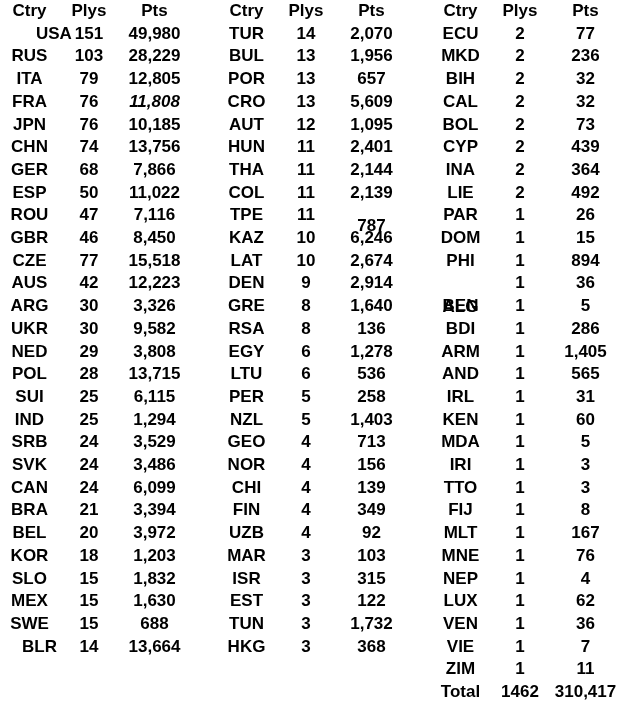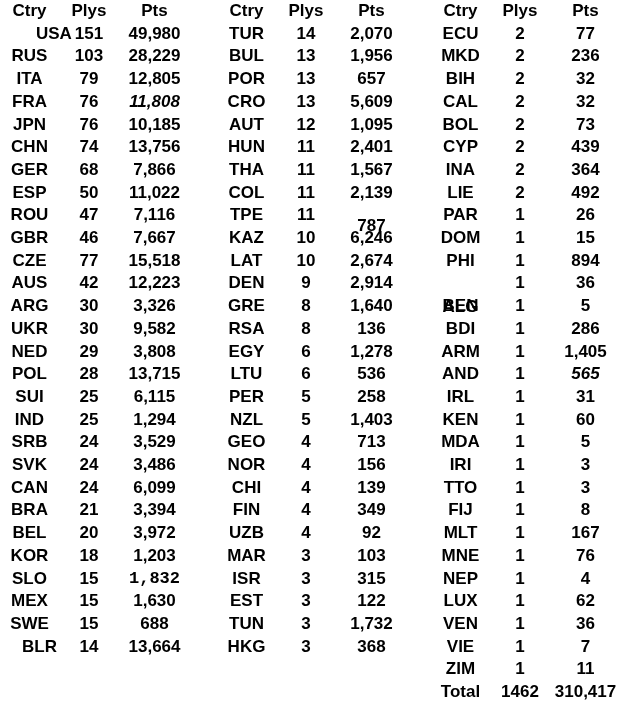--- a/index.html
+++ b/index.html
@@ -58,21 +58,21 @@
     <div class="cell" style="grid-area: 8 / 2;">68</div>
     <div class="cell" style="grid-area: 8 / 3;">7,866</div>
     <div class="cell" style="grid-area: 9 / 1;">ESP</div>
     <div class="cell" style="grid-area: 9 / 2;">50</div>
     <div class="cell" style="grid-area: 9 / 3;">11,022</div>
     <div class="cell" style="grid-area: 10 / 1;">ROU</div>
     <div class="cell" style="grid-area: 10 / 2;">47</div>
     <div class="cell" style="grid-area: 10 / 3;">7,116</div>
     <div class="cell" style="grid-area: 11 / 1;">GBR</div>
     <div class="cell" style="grid-area: 11 / 2;">46</div>
-    <div class="cell" style="grid-area: 11 / 3;">7,667</div>
+    <div class="cell" style="grid-area: 11 / 3;">8,450</div>
     <div class="cell" style="grid-area: 12 / 1;">CZE</div>
     <div class="cell" style="grid-area: 12 / 2;">77</div>
     <div class="cell" style="grid-area: 12 / 3;">15,518</div>
     <div class="cell" style="grid-area: 13 / 1;">AUS</div>
     <div class="cell" style="grid-area: 13 / 2;">42</div>
     <div class="cell" style="grid-area: 13 / 3;">12,223</div>
     <div class="cell" style="grid-area: 14 / 1;">ARG</div>
     <div class="cell" style="grid-area: 14 / 2;">30</div>
     <div class="cell" style="grid-area: 14 / 3;">3,326</div>
     <div class="cell" style="grid-area: 15 / 1;">UKR</div>
@@ -103,21 +103,21 @@
     <div class="cell" style="grid-area: 23 / 2;">21</div>
     <div class="cell" style="grid-area: 23 / 3;">3,394</div>
     <div class="cell" style="grid-area: 24 / 1;">BEL</div>
     <div class="cell" style="grid-area: 24 / 2;">20</div>
     <div class="cell" style="grid-area: 24 / 3;">3,972</div>
     <div class="cell" style="grid-area: 25 / 1;">KOR</div>
     <div class="cell" style="grid-area: 25 / 2;">18</div>
     <div class="cell" style="grid-area: 25 / 3;">1,203</div>
     <div class="cell" style="grid-area: 26 / 1;">SLO</div>
     <div class="cell" style="grid-area: 26 / 2;">15</div>
-    <div class="cell" style="grid-area: 26 / 3; font-family: Liberation Mono, monospace;">1,832</div>
+    <div class="cell" style="grid-area: 26 / 3;">1,832</div>
     <div class="cell" style="grid-area: 27 / 1;">MEX</div>
     <div class="cell" style="grid-area: 27 / 2;">15</div>
     <div class="cell" style="grid-area: 27 / 3;">1,630</div>
     <div class="cell" style="grid-area: 28 / 1;">SWE</div>
     <div class="cell" style="grid-area: 28 / 2;">15</div>
     <div class="cell" style="grid-area: 28 / 3;">688</div>
     <div class="cell" style="grid-area: 29 / 1; padding-left: 20px;">BLR</div>
     <div class="cell" style="grid-area: 29 / 2;">14</div>
     <div class="cell" style="grid-area: 29 / 3;">13,664</div>
     <div class="cell" style="grid-area: 1 / 5;">Ctry</div>
@@ -136,21 +136,21 @@
     <div class="cell" style="grid-area: 5 / 6;">13</div>
     <div class="cell" style="grid-area: 5 / 7;">5,609</div>
     <div class="cell" style="grid-area: 6 / 5;">AUT</div>
     <div class="cell" style="grid-area: 6 / 6;">12</div>
     <div class="cell" style="grid-area: 6 / 7;">1,095</div>
     <div class="cell" style="grid-area: 7 / 5;">HUN</div>
     <div class="cell" style="grid-area: 7 / 6;">11</div>
     <div class="cell" style="grid-area: 7 / 7;">2,401</div>
     <div class="cell" style="grid-area: 8 / 5;">THA</div>
     <div class="cell" style="grid-area: 8 / 6;">11</div>
-    <div class="cell" style="grid-area: 8 / 7;">1,567</div>
+    <div class="cell" style="grid-area: 8 / 7;">2,144</div>
     <div class="cell" style="grid-area: 9 / 5;">COL</div>
     <div class="cell" style="grid-area: 9 / 6;">11</div>
     <div class="cell" style="grid-area: 9 / 7;">2,139</div>
     <div class="cell" style="grid-area: 10 / 5;">TPE</div>
     <div class="cell" style="grid-area: 10 / 6;">11</div>
     <div class="cell" style="grid-area: 10 / 7; margin-top: 11px;">787</div>
     <div class="cell" style="grid-area: 11 / 5;">KAZ</div>
     <div class="cell" style="grid-area: 11 / 6;">10</div>
     <div class="cell" style="grid-area: 11 / 7;">6,246</div>
     <div class="cell" style="grid-area: 12 / 5;">LAT</div>
@@ -250,21 +250,21 @@
     <div class="cell" style="grid-area: 14 / 10;">1</div>
     <div class="cell" style="grid-area: 14 / 11;">5</div>
     <div class="cell" style="grid-area: 15 / 9;">BDI</div>
     <div class="cell" style="grid-area: 15 / 10;">1</div>
     <div class="cell" style="grid-area: 15 / 11;">286</div>
     <div class="cell" style="grid-area: 16 / 9;">ARM</div>
     <div class="cell" style="grid-area: 16 / 10;">1</div>
     <div class="cell" style="grid-area: 16 / 11;">1,405</div>
     <div class="cell" style="grid-area: 17 / 9;">AND</div>
     <div class="cell" style="grid-area: 17 / 10;">1</div>
-    <div class="cell" style="grid-area: 17 / 11; font-style: italic;">565</div>
+    <div class="cell" style="grid-area: 17 / 11;">565</div>
     <div class="cell" style="grid-area: 18 / 9;">IRL</div>
     <div class="cell" style="grid-area: 18 / 10;">1</div>
     <div class="cell" style="grid-area: 18 / 11;">31</div>
     <div class="cell" style="grid-area: 19 / 9;">KEN</div>
     <div class="cell" style="grid-area: 19 / 10;">1</div>
     <div class="cell" style="grid-area: 19 / 11;">60</div>
     <div class="cell" style="grid-area: 20 / 9;">MDA</div>
     <div class="cell" style="grid-area: 20 / 10;">1</div>
     <div class="cell" style="grid-area: 20 / 11;">5</div>
     <div class="cell" style="grid-area: 21 / 9;">IRI</div>

